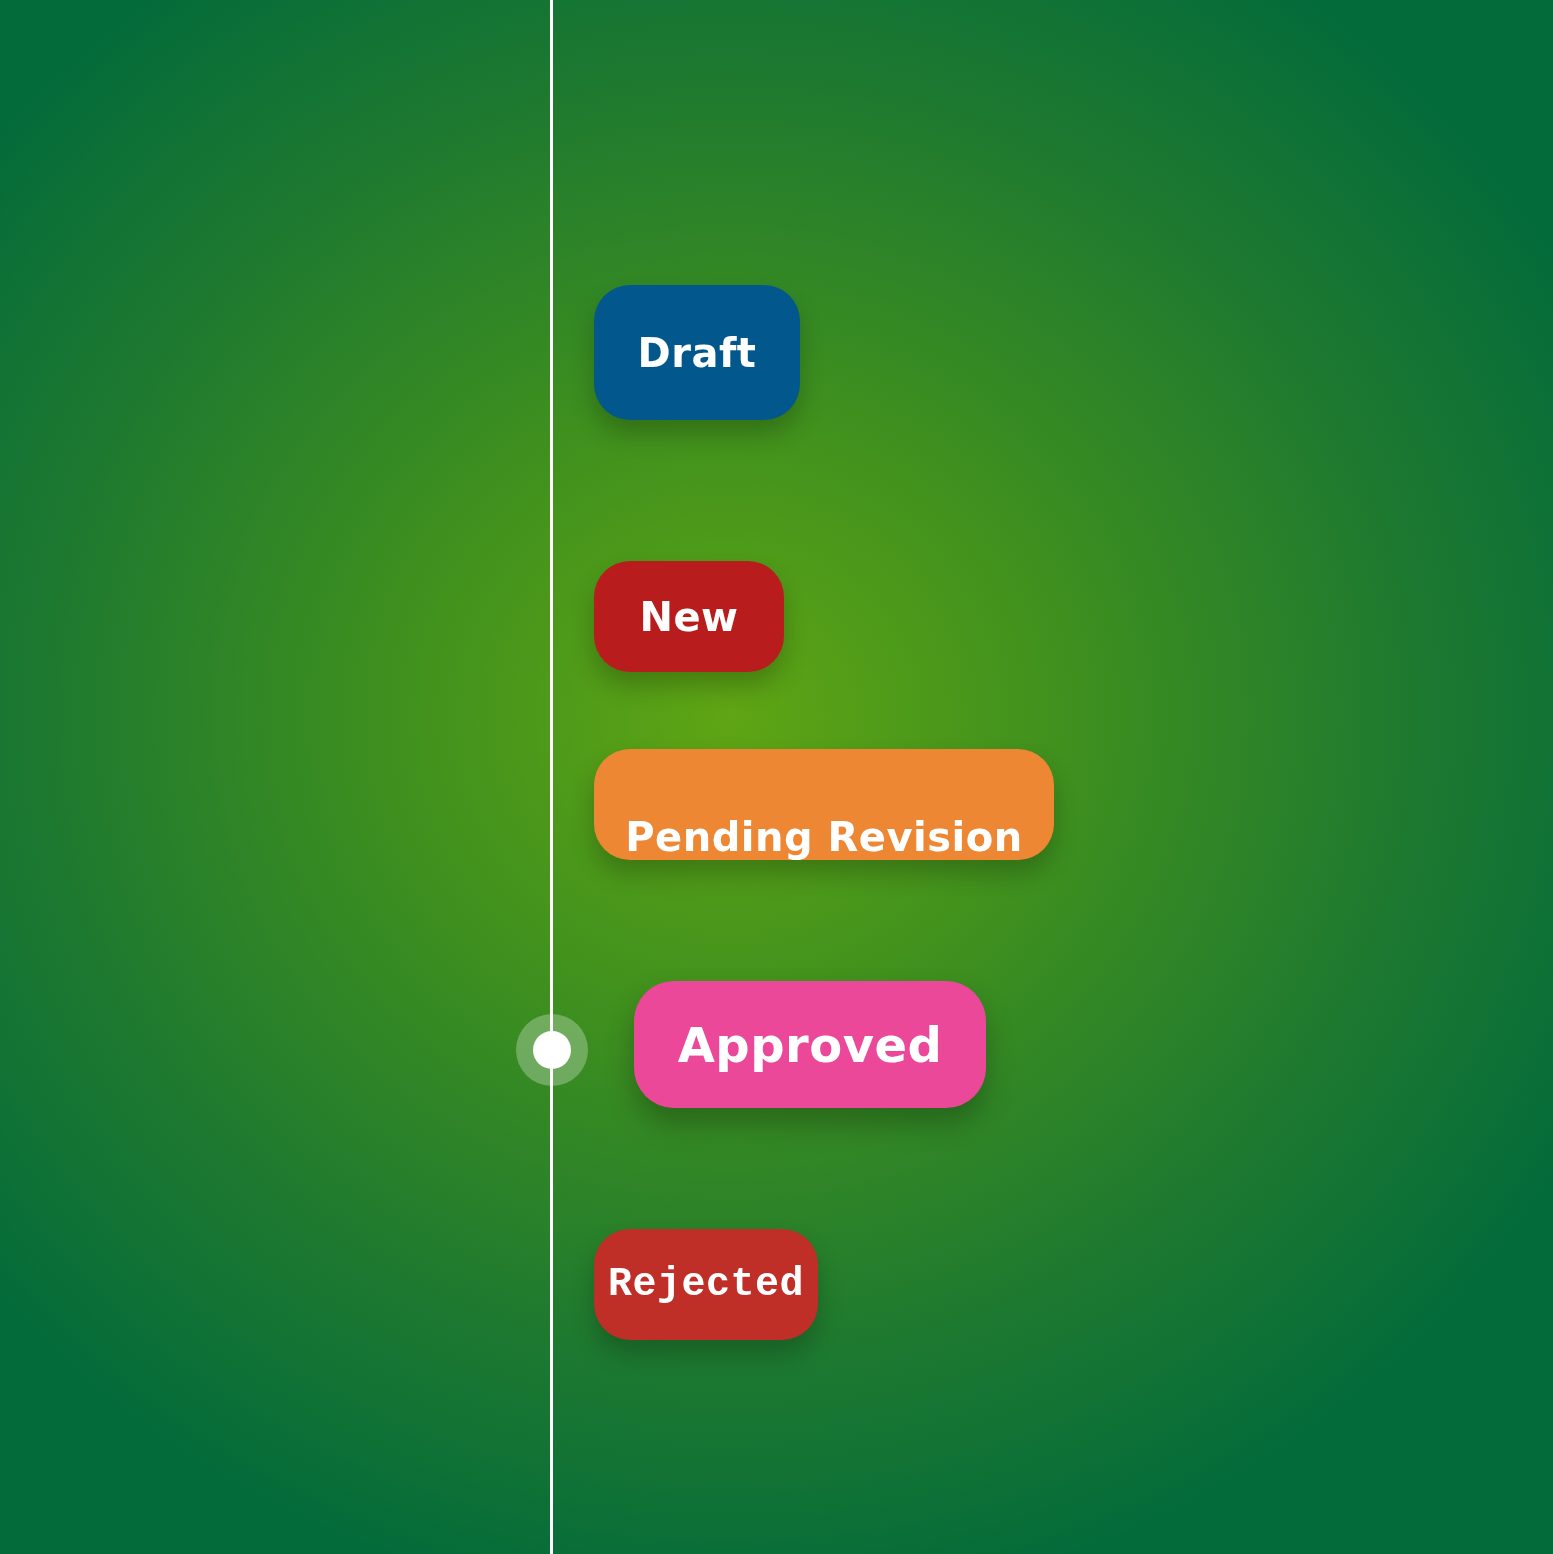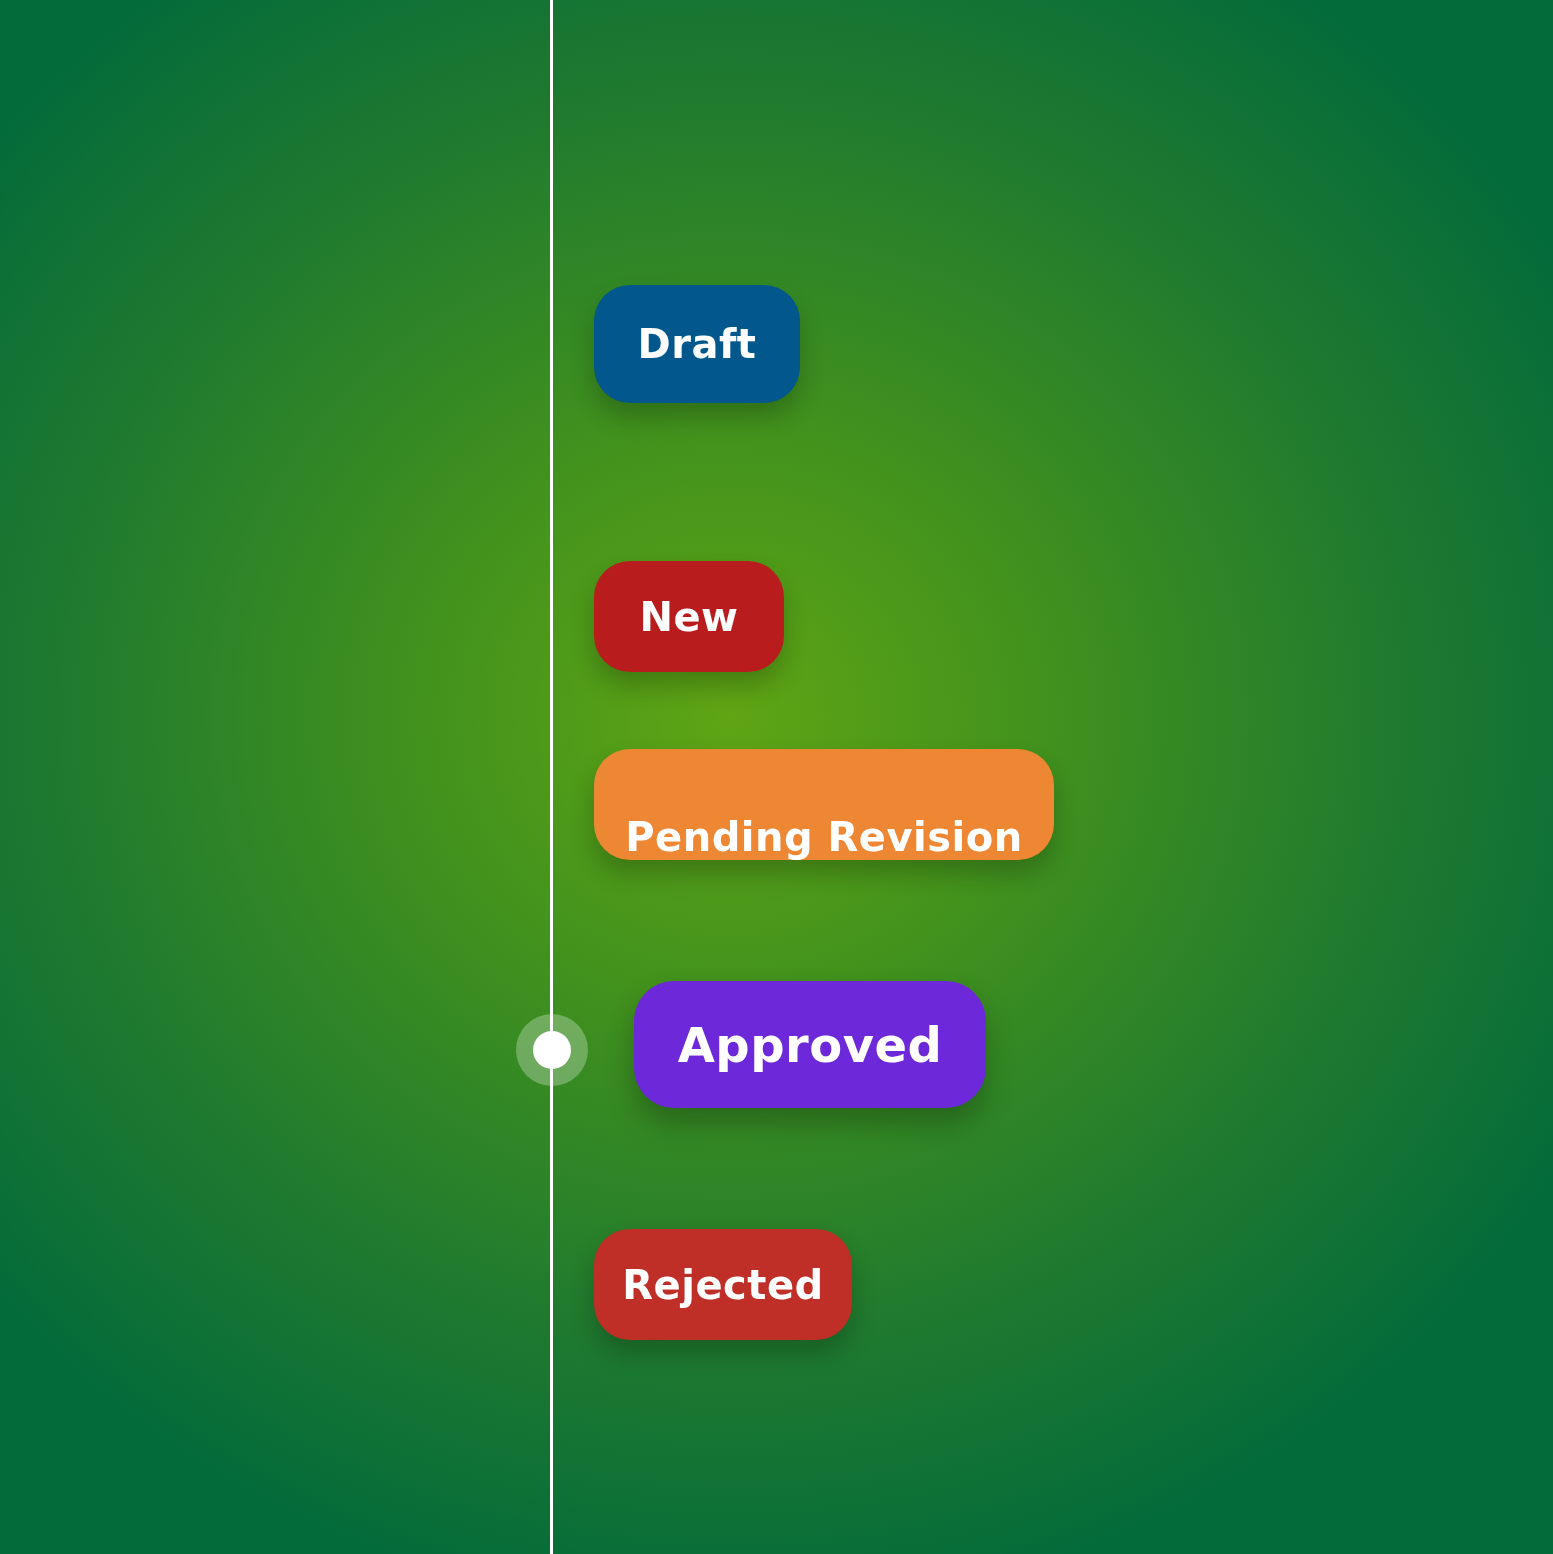--- a/index.html
+++ b/index.html
@@ -20,40 +20,40 @@
       position: absolute; left: 533px; top: 1031px; width: 38px; height: 38px;
       border-radius: 50%; background: #ffffff;
     }
     .chip {
       position: absolute; box-sizing: border-box; display: flex; align-items: center; justify-content: center;
       color: #ffffff; font-weight: bold; font-size: 40px; letter-spacing: 0.5px;
       box-shadow: 0 14px 24px rgba(0,0,0,0.22);
       cursor: pointer;
     }
     .chip span { white-space: nowrap; }
-    #chip-0 { left: 594px; top: 285px; width: 206px; height: 118px; border-radius: 36px; }
+    #chip-0 { left: 594px; top: 285px; width: 206px; height: 135px; border-radius: 36px; }
     #chip-1 { left: 594px; top: 517px; width: 190px; height: 111px; border-radius: 36px; }
     #chip-2 { left: 594px; top: 749px; width: 460px; height: 111px; border-radius: 36px; }
     #chip-3 { left: 634px; top: 981px; width: 352px; height: 127px; border-radius: 40px; font-size: 48px; box-shadow: 0 16px 28px rgba(0,0,0,0.25); }
-    #chip-4 { left: 594px; top: 1229px; width: 258px; height: 111px; border-radius: 36px; }
+    #chip-4 { left: 594px; top: 1229px; width: 224px; height: 111px; border-radius: 36px; font-family: Liberation Mono, monospace; }
   </style>
 </head>
 <body>
 
 <div class="track"></div>
 <div class="handle-halo"></div>
 <div class="handle"></div>
 
 <div class="chip" id="chip-0" style="background: rgb(2, 87, 140);">
   <span>Draft</span>
 </div>
 <div class="chip" id="chip-1" style="background: #b91c1c; margin-top: 44px;">
   <span>New</span>
 </div>
 <div class="chip" id="chip-2" style="background: rgb(237, 135, 51); align-items: flex-end;">
   <span>Pending Revision</span>
 </div>
-<div class="chip" id="chip-3" style="background: #6d28d9; text-align: right;">
+<div class="chip" id="chip-3" style="background: #ec4899; text-align: right;">
   <span>Approved</span>
 </div>
 <div class="chip" id="chip-4" style="background: rgb(191, 46, 39);">
   <span>Rejected</span>
 </div>
 
 </body></html>

